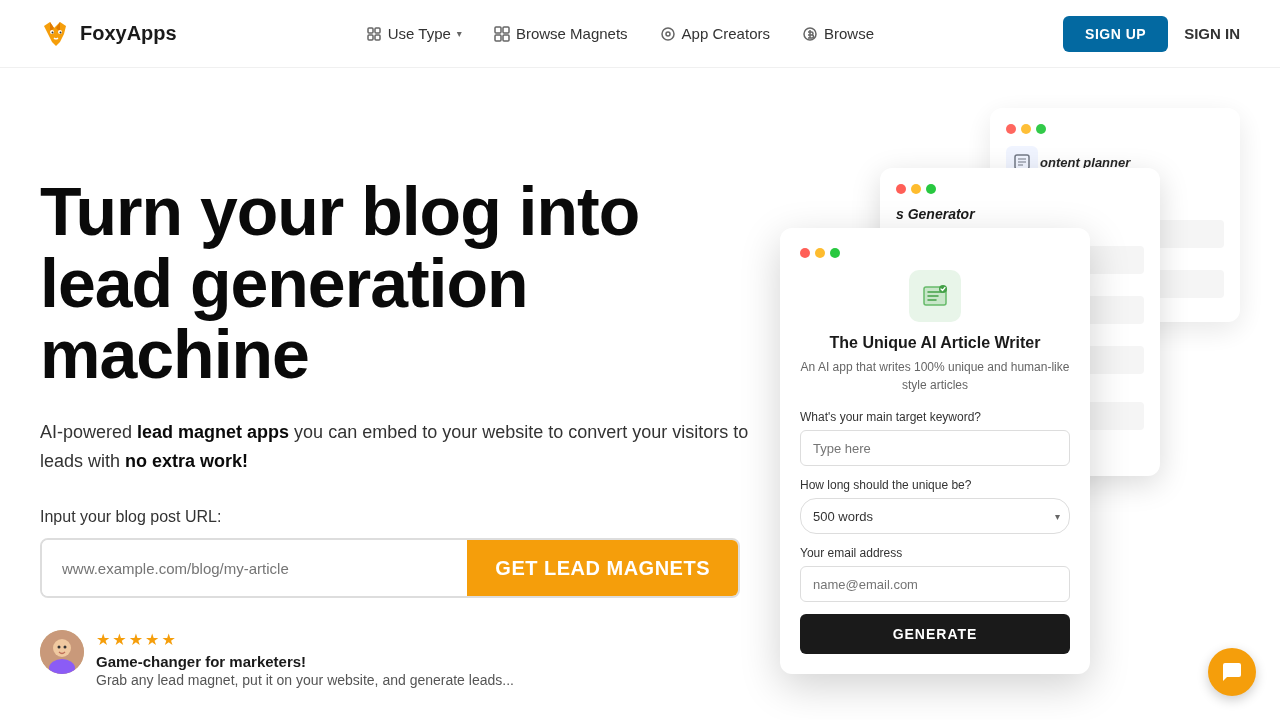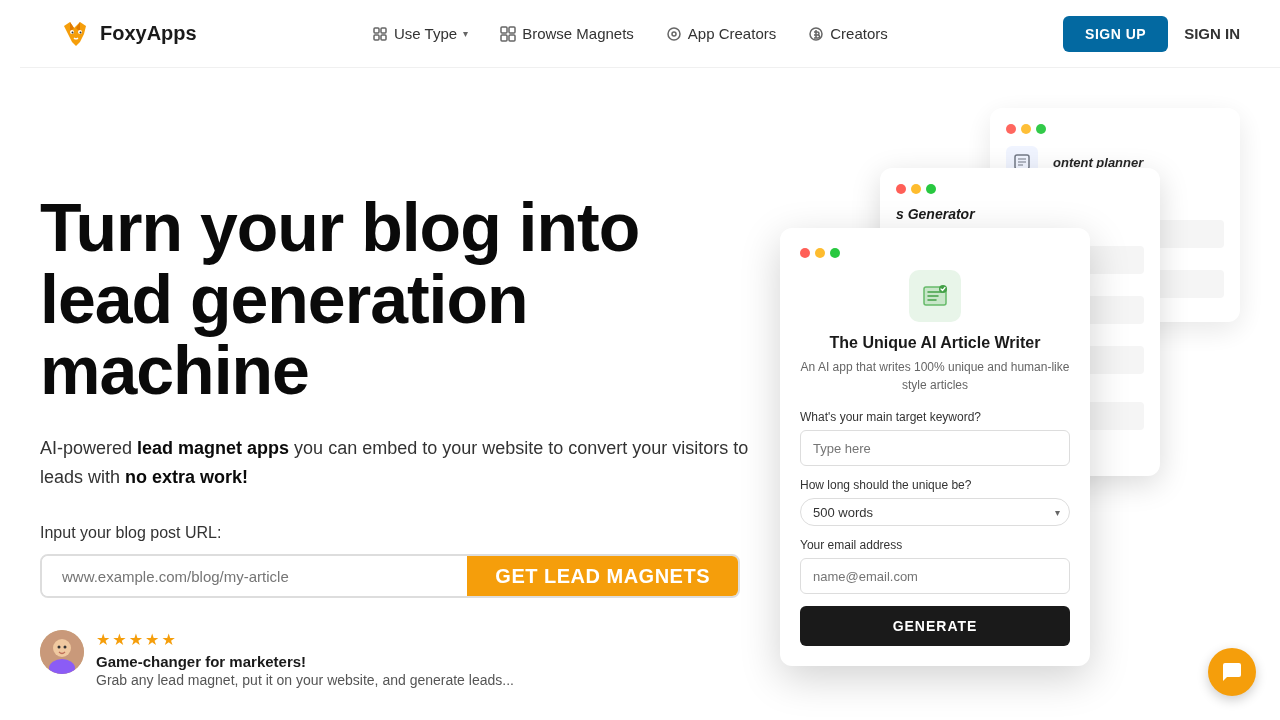--- a/index.html
+++ b/index.html
@@ -2,21 +2,21 @@
 <html><head>
   <meta charset="utf-8">
   <style>
     * { margin: 0; padding: 0; box-sizing: border-box; }
     body { font-family: -apple-system, BlinkMacSystemFont, 'Segoe UI', sans-serif; background: #fff; width: 1280px; height: 720px; overflow: hidden; }
 
     
     header {
       display: flex; align-items: center; justify-content: space-between;
       padding: 0 40px; height: 68px; border-bottom: 1px solid #f0f0f0;
-      position: relative; z-index: 10; margin-left: 20px;
+      position: relative; z-index: 10;
     }
     .logo { display: flex; align-items: center; gap: 8px; cursor: pointer; }
     .logo-icon { width: 32px; height: 32px; }
     .logo-text { font-size: 20px; font-weight: 700; color: #1a1a1a; }
     nav { display: flex; align-items: center; gap: 32px; }
     .nav-item { display: flex; align-items: center; gap: 6px; font-size: 15px; color: #333; cursor: pointer; text-decoration: none; }
     .nav-icon { width: 16px; height: 16px; color: #666; }
     .chevron { font-size: 10px; color: #666; }
     .header-actions { display: flex; align-items: center; gap: 16px; }
     .btn-signup {
@@ -28,21 +28,21 @@
 
     
     main { display: flex; align-items: flex-end; padding: 60px 40px 0 40px; gap: 40px; }
 
     
     .hero-left { flex: 0 0 720px; }
     .hero-title { font-size: 68px; font-weight: 900; color: #0a0a0a; line-height: 1.05; margin-bottom: 28px; letter-spacing: -1px; }
     .hero-subtitle { font-size: 18px; color: #333; line-height: 1.6; margin-bottom: 32px; }
     .hero-subtitle strong { font-weight: 800; color: #0a0a0a; }
     .url-label { font-size: 16px; color: #333; margin-bottom: 12px; }
-    .url-form { display: flex; width: 700px; height: 44px; border: 2px solid #ddd; border-radius: 8px; overflow: hidden; }
+    .url-form { display: flex; width: 700px; height: 60px; border: 2px solid #ddd; border-radius: 8px; overflow: hidden; }
     .url-input {
       flex: 1; padding: 0 20px; font-size: 15px; color: #999; border: none; outline: none;
       font-family: inherit;
     }
     .btn-get-magnets {
       background: #f59e0b; color: #fff; font-weight: 800; font-size: 20px;
       padding: 0 28px; border: none; cursor: pointer; white-space: nowrap; letter-spacing: 0.5px;
     }
     .testimonial { display: flex; align-items: flex-start; gap: 12px; margin-top: 32px; }
     .avatar { width: 44px; height: 44px; border-radius: 50%; background: #c9a77a; overflow: hidden; flex-shrink: 0; }
@@ -86,21 +86,21 @@
     .front-title { font-size: 16px; font-weight: 900; color: #1a1a1a; text-align: center; margin-bottom: 6px; }
     .front-desc { font-size: 12px; color: #666; text-align: center; margin-bottom: 16px; line-height: 1.5; }
     .front-label { font-size: 12px; color: #333; margin-bottom: 6px; }
     .front-input {
       width: 100%; height: 36px; border: 1px solid #ddd; border-radius: 6px;
       padding: 0 12px; font-size: 13px; color: #999; margin-bottom: 12px;
       font-family: inherit; outline: none;
     }
     .front-select-wrap { position: relative; margin-bottom: 12px; }
     .front-select {
-      width: 100%; height: 28px; border: 1px solid #ddd; border-radius: 16px;
+      width: 100%; height: 36px; border: 1px solid #ddd; border-radius: 16px;
       padding: 0 12px; font-size: 13px; color: #333; appearance: none;
       background: #fff; font-family: inherit; cursor: pointer; outline: none;
     }
     .select-arrow { position: absolute; right: 10px; top: 50%; transform: translateY(-50%); font-size: 10px; color: #666; pointer-events: none; }
     .btn-generate {
       width: 100%; height: 40px; background: #1a1a1a; color: #fff;
       font-size: 14px; font-weight: 700; border: none; border-radius: 6px;
       cursor: pointer; letter-spacing: 1px;
     }
 
@@ -164,21 +164,21 @@
         <circle cx="8" cy="8" r="6"></circle>
         <circle cx="8" cy="8" r="2"></circle>
       </svg>
       <span>App Creators</span>
     </a>
     <a class="nav-item">
       <svg class="nav-icon" viewBox="0 0 16 16" fill="none" stroke="currentColor" stroke-width="1.5">
         <circle cx="8" cy="8" r="6"></circle>
         <path d="M8 4v8M6 6h3.5a1.5 1.5 0 010 3H6h4a1.5 1.5 0 010 3H6"></path>
       </svg>
-      <span>Creators</span>
+      <span>Browse</span>
     </a>
   </nav>
 
   <div class="header-actions">
     <button class="btn-signup">SIGN UP</button>
     <span class="btn-signin">SIGN IN</span>
   </div>
 </header>
 
 <main>
@@ -221,21 +221,21 @@
   </div>
 
   <div class="hero-right">
 
     <div class="back-card-right">
       <div class="card-dots">
         <div class="dot dot-red"></div>
         <div class="dot dot-yellow"></div>
         <div class="dot dot-green"></div>
       </div>
-      <div style="display:flex;align-items:center;gap:15px;margin-bottom:8px;">
+      <div style="display:flex;align-items:center;gap:2px;margin-bottom:8px;">
         <div style="width:32px;height:32px;background:#f0f4ff;border-radius:6px;display:flex;align-items:center;justify-content:center;">
           <svg width="18" height="18" viewBox="0 0 18 18" fill="none">
               <rect x="2" y="2" width="14" height="14" rx="2" stroke="#6b7280" stroke-width="1.5"></rect>
               <path d="M5 6h8M5 9h8M5 12h5" stroke="#6b7280" stroke-width="1.2"></path>
             </svg>
         </div>
         <span style="font-size:13px;font-weight:800;color:#1a1a1a;font-style:italic;">ontent planner</span>
       </div>
       <div style="font-size:11px;color:#666;margin-bottom:6px;">ia Content Creation</div>
       <div style="font-size:11px;color:#555;margin-bottom:4px;">t to cover?</div>

